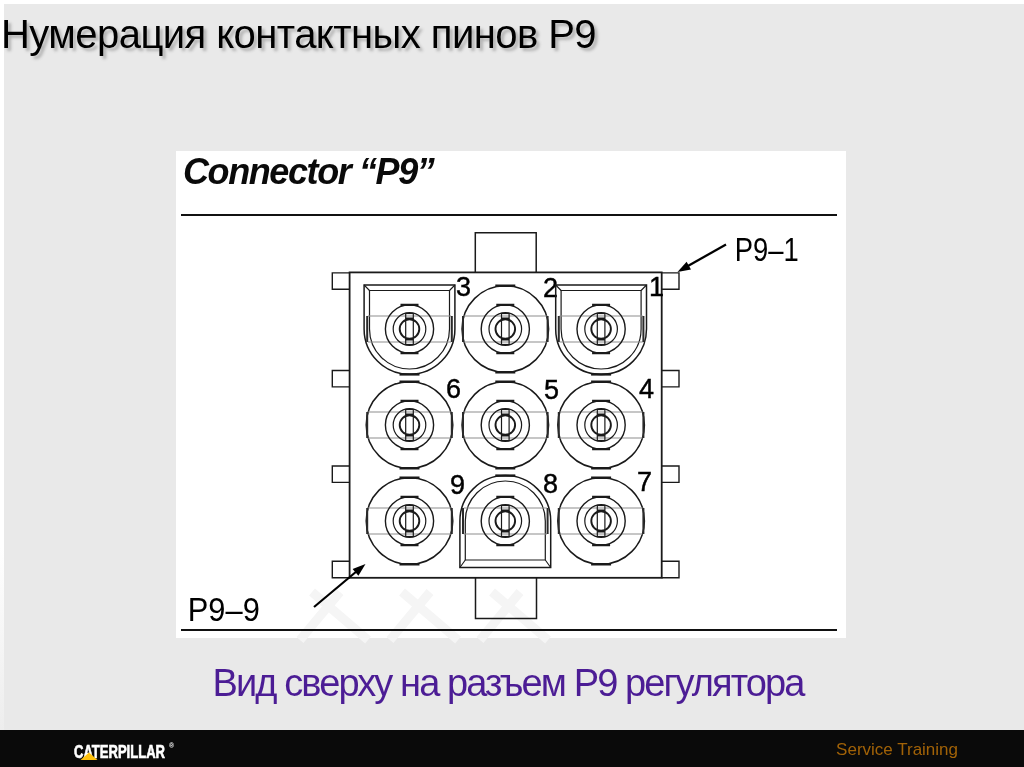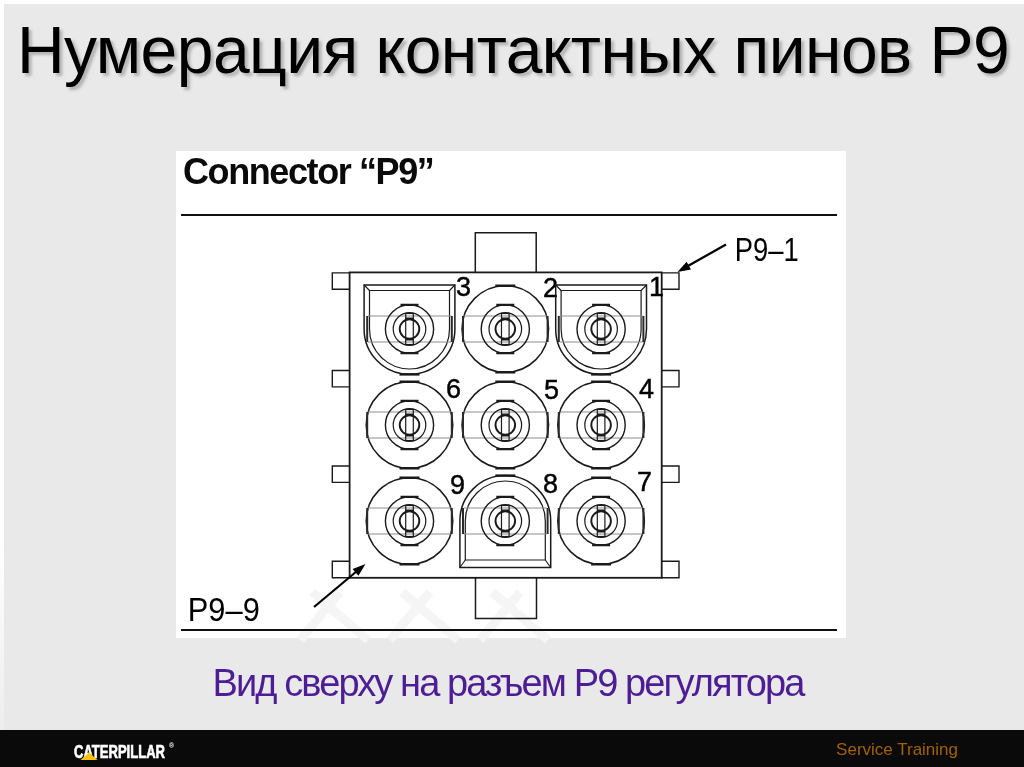--- a/index.html
+++ b/index.html
@@ -7,25 +7,25 @@
        background:#e9e9e9;font-family:"Liberation Sans",sans-serif;}
   .abs{position:absolute;}
 </style>
 </head>
 <body>
 
 <div class="abs" style="left:0;top:0;width:1024px;height:4px;background:#fff;"></div>
 
 <div class="abs" style="left:0;top:0;width:4px;height:730px;background:linear-gradient(to bottom,#ffffff 0%,#ffffff 75%,#ededed 100%);"></div>
 
-<div class="abs" style="left:1px;top:12px;transform:translateZ(0);width:1024px;text-align:center;font-size:66px;letter-spacing:-0.55px;color:#000;text-shadow:3px 3px 3px #b2b2b2;white-space:nowrap;">Нумерация контактных пинов P9</div>
+<div class="abs" style="left:1px;top:12px;transform:translateZ(0);width:1024px;font-size:40px;letter-spacing:-0.55px;color:#000;text-shadow:3px 3px 3px #b2b2b2;white-space:nowrap;">Нумерация контактных пинов P9</div>
 
 <div class="abs" style="left:176px;top:151px;width:670px;height:487px;background:#fff;"></div>
 
-<div class="abs" style="left:183px;top:151px;transform:translateZ(0);font-weight:bold;font-size:36px;letter-spacing:-1.4px;color:#0a0a0a;white-space:nowrap;">Connector “P9”</div>
+<div class="abs" style="left:183px;top:151px;transform:translateZ(0);font-weight:bold;font-size:36px;letter-spacing:-1.4px;color:#0a0a0a;white-space:nowrap;font-style:italic;">Connector “P9”</div>
 
 <div class="abs" style="left:181px;top:214px;width:656px;height:2.4px;background:#111;z-index:3;"></div>
 
 <div class="abs" style="left:181px;top:629px;width:656px;height:2.4px;background:#111;z-index:3;"></div>
 
 <svg class="abs" style="left:0;top:0;transform:translateZ(0);" width="1024" height="767" viewBox="0 0 1024 767">
   <g fill="none" stroke="#1a1a1a" stroke-width="1.4">
 
     <g stroke="#f5f5f5" stroke-width="9" fill="none">
       <path d="M300 640 L340 592 M312 592 L368 640 M390 640 L430 592 M402 592 L458 640 M480 640 L520 592 M492 592 L548 640"></path>

